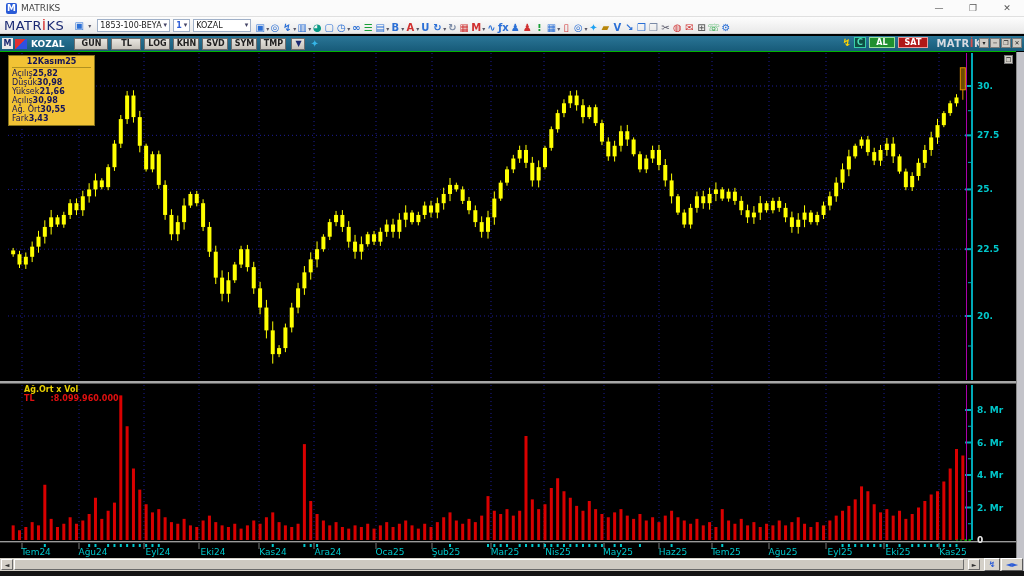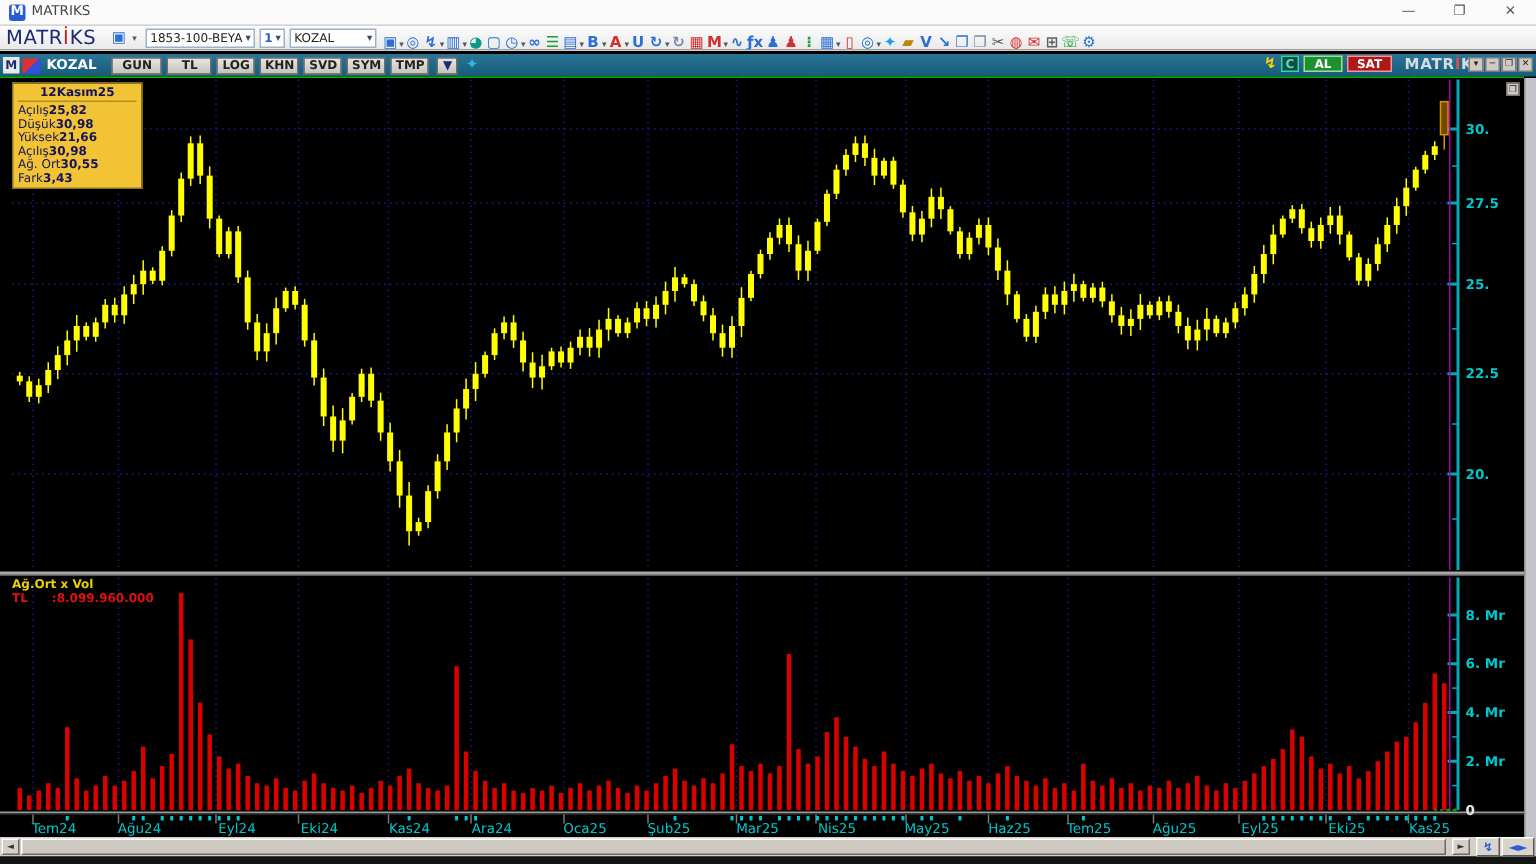--- a/index.html
+++ b/index.html
@@ -67,21 +67,21 @@
   #chart-svg { position:absolute; left:0; top:0; width:1024px; height:576px; }
 
   
   .info-box { position:absolute; left:8px; top:55px; width:87px; background:#f2c335;
     border:1px solid #86731c; font-size:8px; color:#14145a; padding:1px 3px 2px 3px; z-index:5; }
   .info-title { text-align:center; font-weight:bold; border-bottom:1px solid #b09020; padding-bottom:1px; margin-bottom:1px;}
   .info-row { display:flex; line-height:9px; }
   .info-row b { font-weight:bold; }
 
   
-  .vol-header { position:absolute; left:8px; top:385px; z-index:5; font-size:8px; line-height:9px; }
+  .vol-header { position:absolute; left:24px; top:385px; z-index:5; font-size:8px; line-height:9px; }
   .vol-ind { color:#e8d000; font-weight:bold; }
   .vol-tl { color:#e01010; font-weight:bold; display:flex; gap:16px; }
 
   .pane-max-btn { position:absolute; left:1004px; top:55px; width:9px; height:9px;
     background:#cfcbc4; border:1px solid #777; font-size:6px; line-height:7px; text-align:center; color:#222; z-index:5;}
 
   
   .right-strip { position:absolute; left:1016px; top:52px; width:8px; height:519px; background:#c3c3c9;
     border-left:1px solid #8a8a8a; }
 

